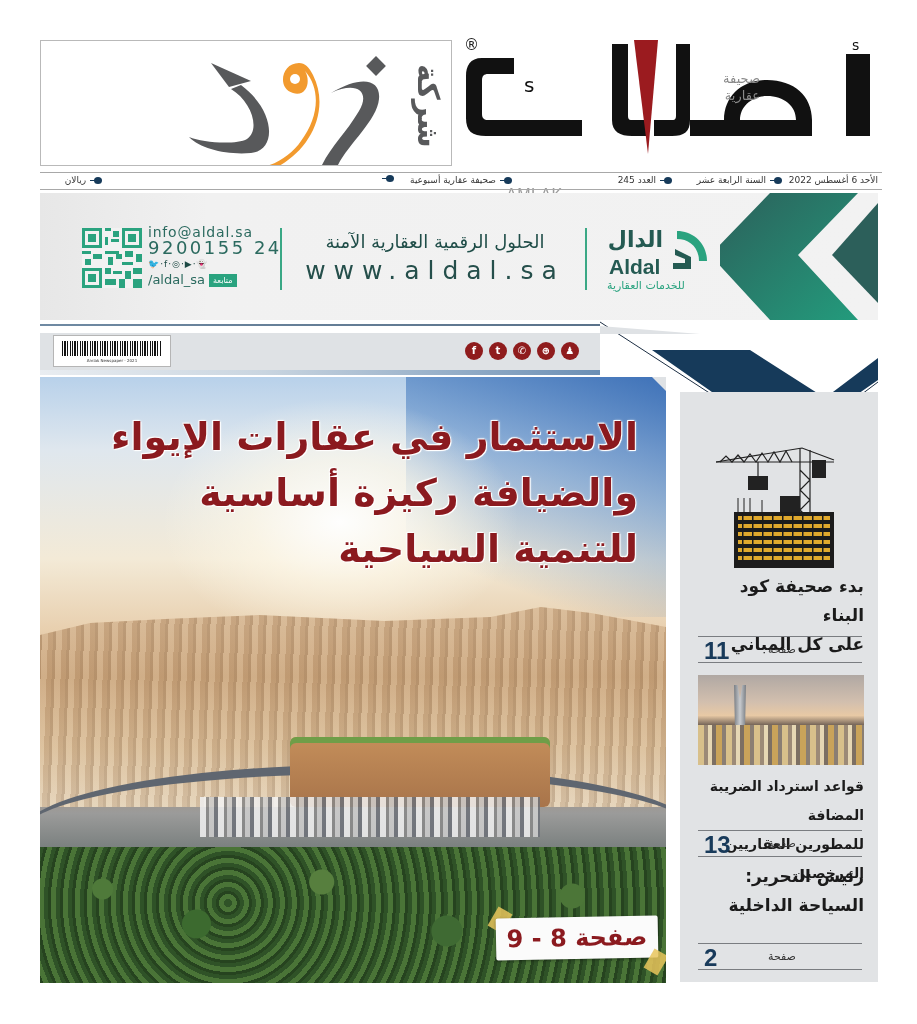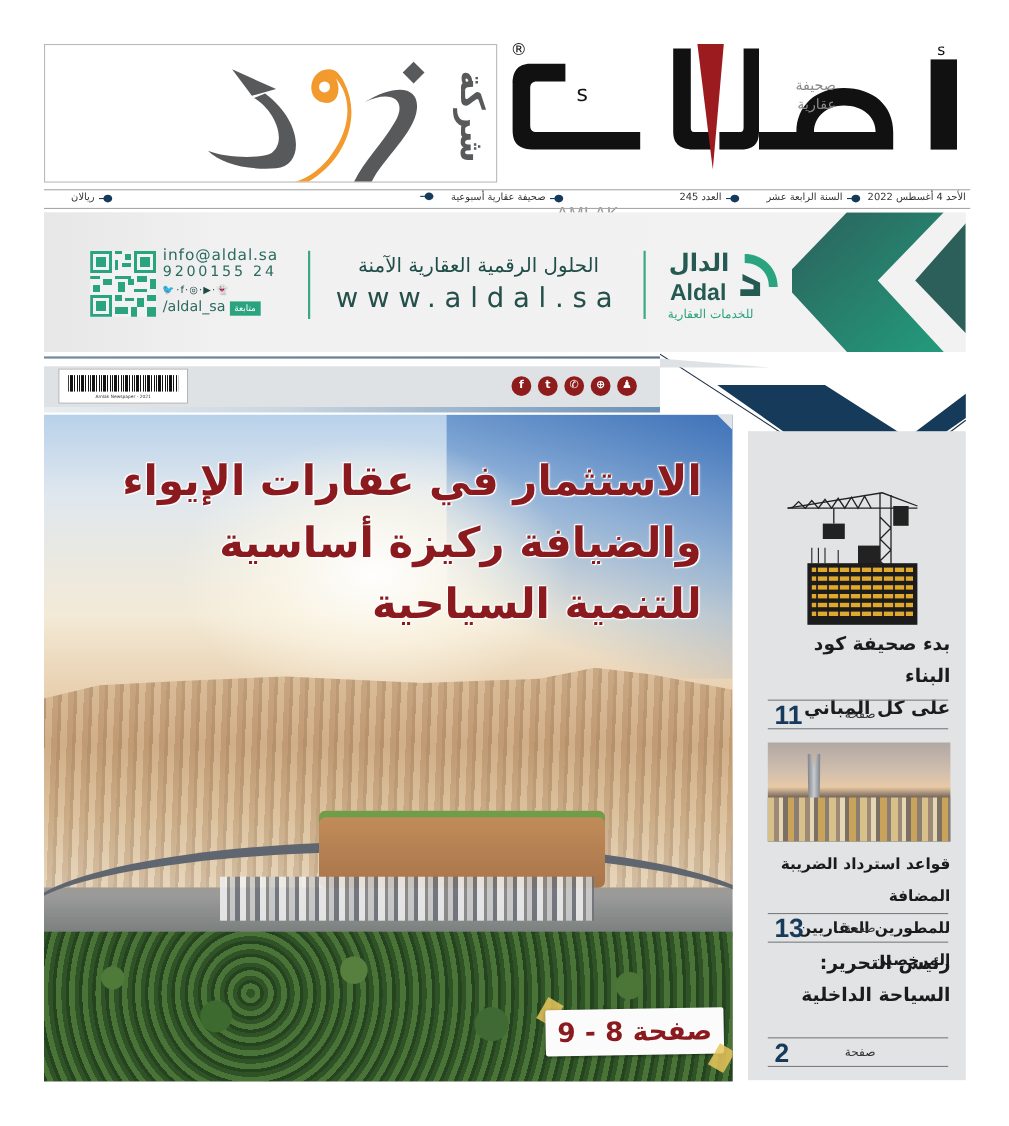--- a/index.html
+++ b/index.html
@@ -60,21 +60,21 @@
     position: absolute; left: 40px; top: 193px; width: 838px; height: 127px;
     background: linear-gradient(90deg, #e7e7e7 0%, #f1f1f1 20%, #f2f2f2 100%);
     overflow: hidden;
   }
   .qr { position: absolute; left: 42px; top: 35px; width: 60px; height: 60px; }
   .contact {
     position: absolute; left: 108px; top: 31px; color: #2b6a5f;
     font-family: "DejaVu Sans", sans-serif; font-size: 14px; line-height: 16px;
   }
   .contact .email { font-size: 14px; letter-spacing: 0.8px; }
-  .contact .phone { font-size: 13px; letter-spacing: 2.5px; }
+  .contact .phone { font-size: 18px; letter-spacing: 2.5px; }
   .contact .socials { font-size: 9px; color: #1e4a45; letter-spacing: 1px; }
   .contact .handle-row { display: flex; align-items: center; gap: 4px; font-size: 13px; }
   .follow-badge {
     background: #2aa37f; color: #fff; font-size: 8px; padding: 1px 4px; direction: rtl; line-height: 11px;
   }
   .vdivider { position: absolute; top: 35px; width: 2px; height: 62px; background: #3aa885; }
   .tagline-center {
     position: absolute; left: 260px; top: 35px; width: 270px; text-align: center; color: #1f4d48;
   }
   .tagline-center .ar { direction: rtl; font-size: 18px; display: block; line-height: 28px; }
@@ -237,21 +237,21 @@
   </svg>
   <div class="logo-sub">
     <span>صحيفة</span><br>
     <span>عقارية</span>
   </div>
   <div class="logo-latin">AMLAK</div>
 </div>
 
 <div class="info-strip">
   <div class="info-item" style="right:4px;">
-      <span>الأحد 4 أغسطس 2022</span>
+      <span>الأحد 6 أغسطس 2022</span>
     </div>
   <div class="info-item" style="right:100px;">
       <span class="info-dot"></span>
       <span>السنة الرابعة عشر</span>
     </div>
   <div class="info-item" style="right:210px;">
       <span class="info-dot"></span>
       <span>العدد 245</span>
     </div>
   <div class="info-item" style="right:370px;">

